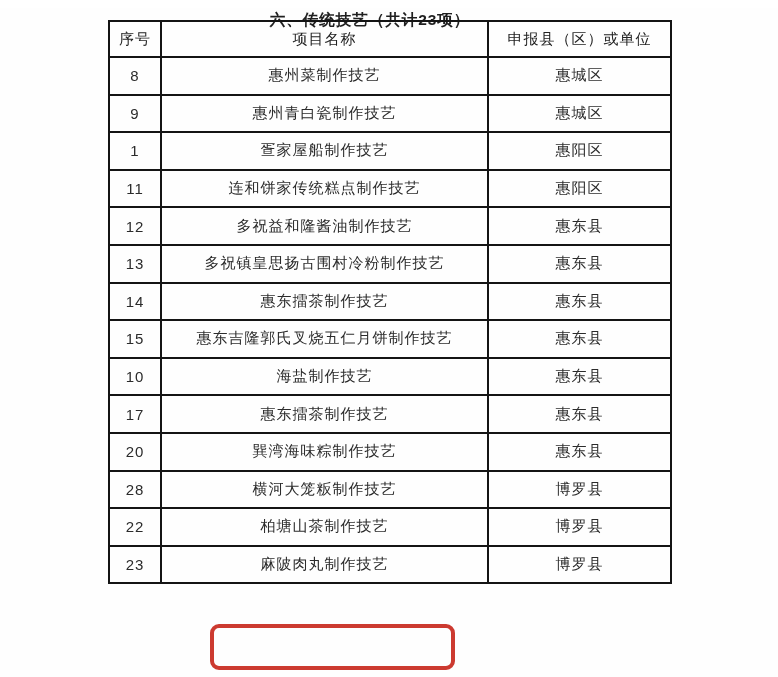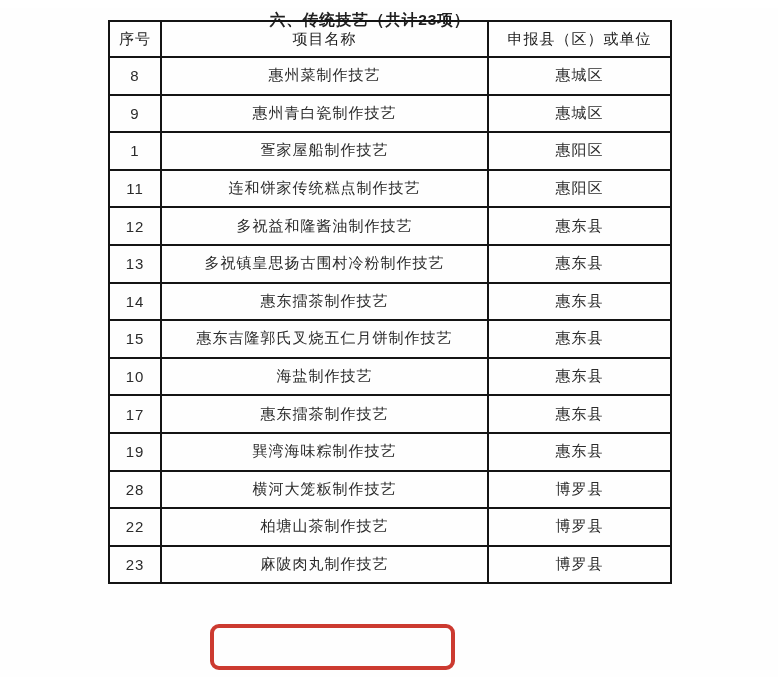--- a/index.html
+++ b/index.html
@@ -135,21 +135,21 @@
           <td>10</td>
           <td>海盐制作技艺</td>
           <td>惠东县</td>
         </tr>
         <tr>
           <td>17</td>
           <td>惠东擂茶制作技艺</td>
           <td>惠东县</td>
         </tr>
         <tr>
-          <td>19</td>
+          <td>20</td>
           <td>巽湾海味粽制作技艺</td>
           <td>惠东县</td>
         </tr>
         <tr>
           <td>28</td>
           <td>横河大笼粄制作技艺</td>
           <td>博罗县</td>
         </tr>
         <tr>
           <td>22</td>

